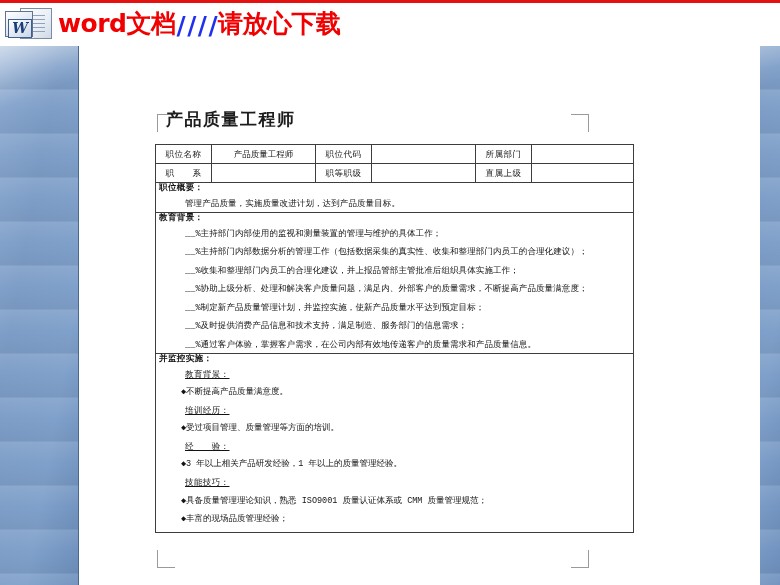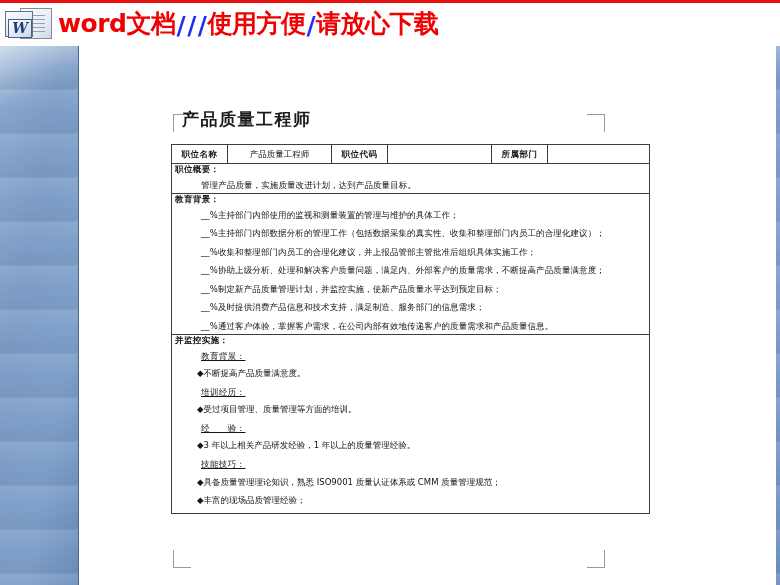--- a/index.html
+++ b/index.html
@@ -143,21 +143,20 @@
   }
 
   
   #sheet {
     position: absolute;
     left: 79px; top: 46px;
     width: 681px;
     height: 539px;
     background: #ffffff;
     overflow: hidden;
-    margin-left: 16px;
   }
 
   
   .crop {
     position: absolute;
     width: 17px; height: 17px;
   }
   .crop.tl { left: 78px;  top: 68px;  border-left: 1px solid #9a9a9a; border-top: 1px solid #9a9a9a; }
   .crop.tr { left: 492px; top: 68px;  border-right: 1px solid #9a9a9a; border-top: 1px solid #9a9a9a; }
   .crop.bl { left: 78px;  top: 504px; border-left: 1px solid #9a9a9a; border-bottom: 1px solid #9a9a9a; }
@@ -185,32 +184,33 @@
   }
   #jd-table td {
     border: 1px solid #3d3d3d;
     height: 18px;
     padding: 0 3px;
     vertical-align: middle;
     line-height: 1.25;
   }
   td.lbl {
     text-align: center;
-    font-weight: bold;
+    font-weight: normal;
     letter-spacing: 0.5px;
     white-space: nowrap;
   }
   td.val {
     text-align: center;
   }
   td.sect {
     padding: 4px 4px 5px 6px;
     height: auto;
     vertical-align: top;
     text-align: left;
+    font-family: Liberation Mono, monospace;
   }
   .sect-title {
     font-weight: bold;
     letter-spacing: 0.4px;
     margin-bottom: 5px;
     display: block;
   }
   .sect-line {
     display: block;
     margin: 0 0 7px 26px;
@@ -248,21 +248,20 @@
         <div class="wi-doc">
           <div class="wi-w">W</div>
         </div>
       </div>
 
       <div id="banner-text">
         <span class="seg">word文档</span>
         <span class="sep">/</span>
         <span class="sep">/</span>
         <span class="sep">/</span>
-        <span class="seg">使用方便</span>
         <span class="sep">/</span>
         <span class="seg">请放心下载</span>
       </div>
 
 
     </div>
 
   </div>
 
   <div id="side-left" class="side-panel"></div>
@@ -288,20 +287,28 @@
       </colgroup>
       <tbody>
         <tr>
           <td class="lbl">职位名称</td>
           <td class="val">产品质量工程师</td>
           <td class="lbl">职位代码</td>
           <td class="val"></td>
           <td class="lbl">所属部门</td>
           <td class="val"></td>
         </tr>
+        <tr>
+          <td class="lbl">职　　系</td>
+          <td class="val"></td>
+          <td class="lbl">职等职级</td>
+          <td class="val"></td>
+          <td class="lbl">直属上级</td>
+          <td class="val"></td>
+        </tr>
 
         <tr>
           <td class="sect" colspan="6">
             <span class="sect-title">职位概要：</span>
             <span class="sect-line">管理产品质量，实施质量改进计划，达到产品质量目标。</span>
           </td>
         </tr>
 
         <tr>
           <td class="sect" colspan="6">

